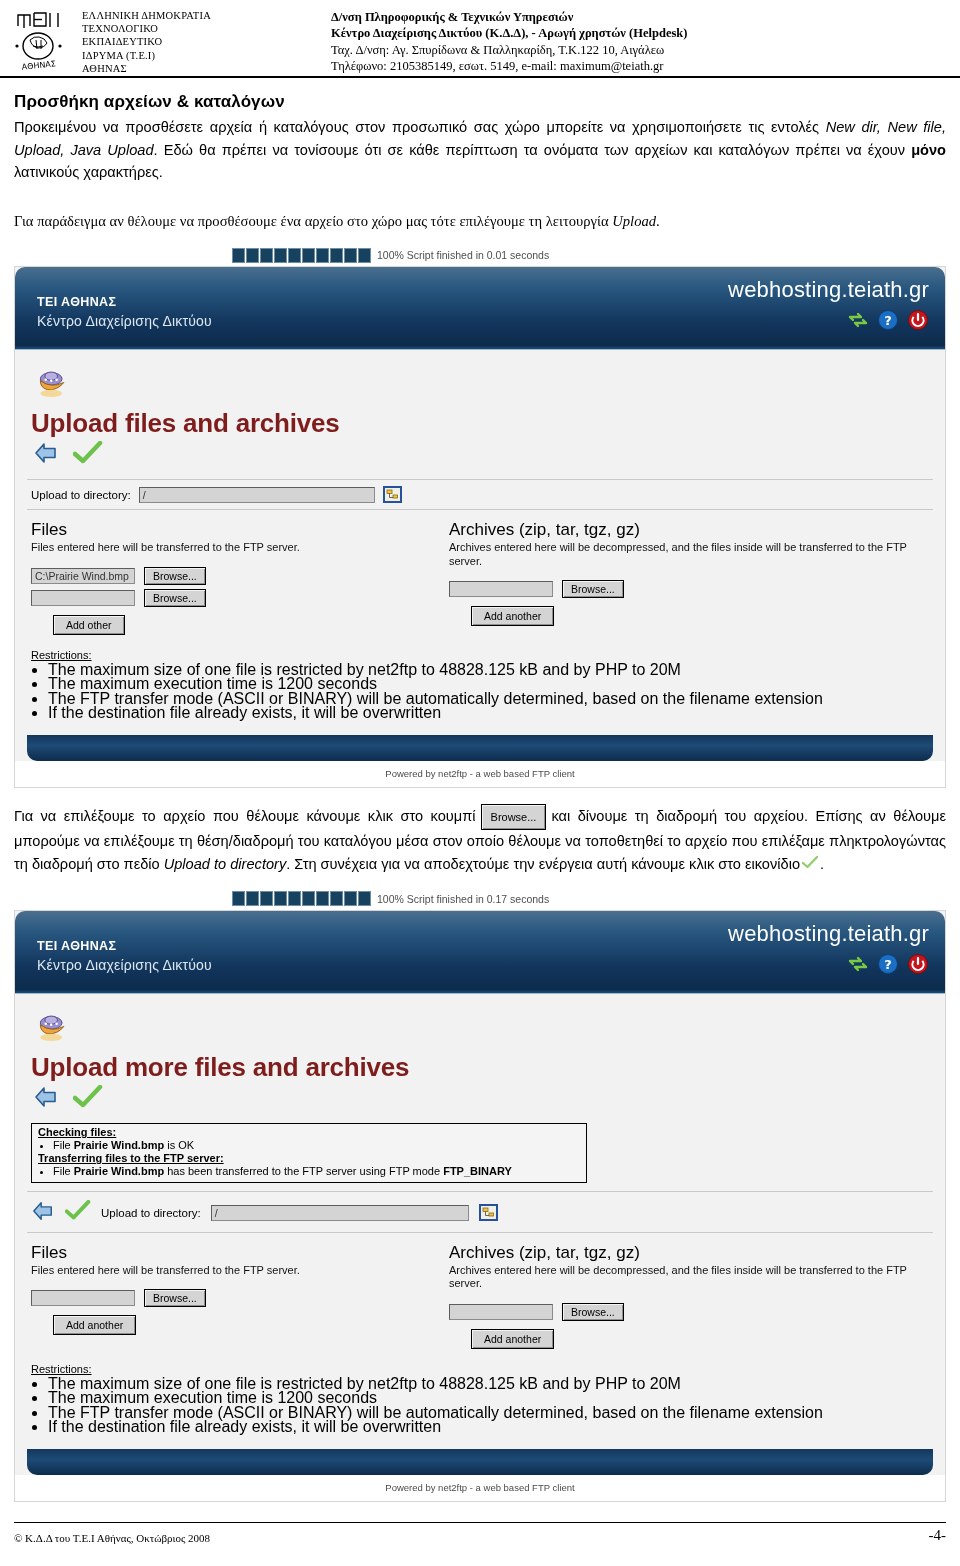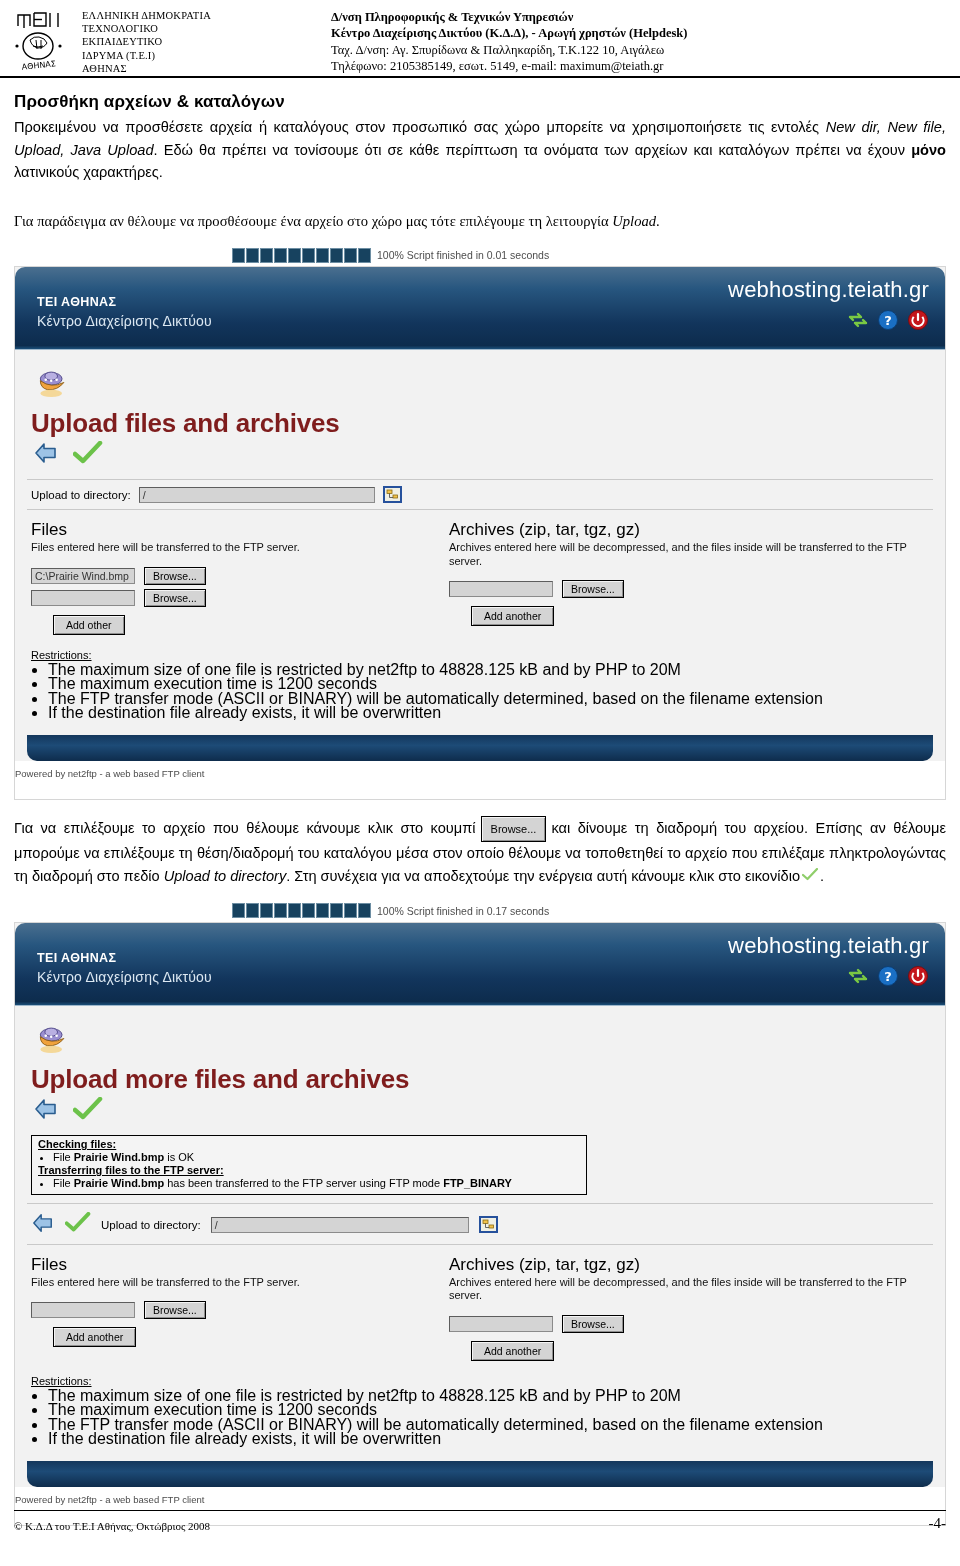--- a/index.html
+++ b/index.html
@@ -192,22 +192,22 @@
   .restrict ul { margin:0; padding-left:17px; }
   .restrict li { font-size:16px; line-height:14.5px; }
 
   .app-footer-bar {
     height:26px;
     margin-top:14px;
     background:linear-gradient(to bottom,#14375c 0%,#1d4b77 40%,#0e2c4c 100%);
     border-radius:0 0 10px 10px;
   }
   .powered {
-    text-align:left; font-size:9.5px; color:#4c4c4c;
-    padding:7px 0 20px 0; background:#fff;
+    text-align:center; font-size:9.5px; color:#4c4c4c;
+    padding:7px 0 8px 0; background:#fff;
   }
 
   
   .check-box {
     border:1px solid #000;
     background:#f4f4f4;
     padding:2px 6px 3px 6px;
     margin:2px 0 8px 4px;
     width:556px;
   }
@@ -215,21 +215,21 @@
   .check-box ul { margin:0; padding-left:15px; }
   .check-box li { font-size:11px; line-height:14.5px; }
 
   
   .dir-row2 { display:flex; align-items:center; gap:10px; margin:8px 0 4px 4px; }
   .dir-input2 { width:258px; }
 
   
   .page-footer {
     position:absolute; left:0; right:0; bottom:0;
-    height:56px;
+    height:44px;
     padding:0 14px;
   }
   .pf-rule { border-top:1px solid #000; margin-bottom:4px; }
   .pf-line { display:flex; align-items:flex-end; justify-content:space-between; }
   .pf-left { font-family:"Liberation Serif", serif; font-size:11px; }
   .pf-right { font-family:"Liberation Serif", serif; font-size:15px; }
 
   .inline-btn {
     display:inline-block;
     vertical-align:middle;

